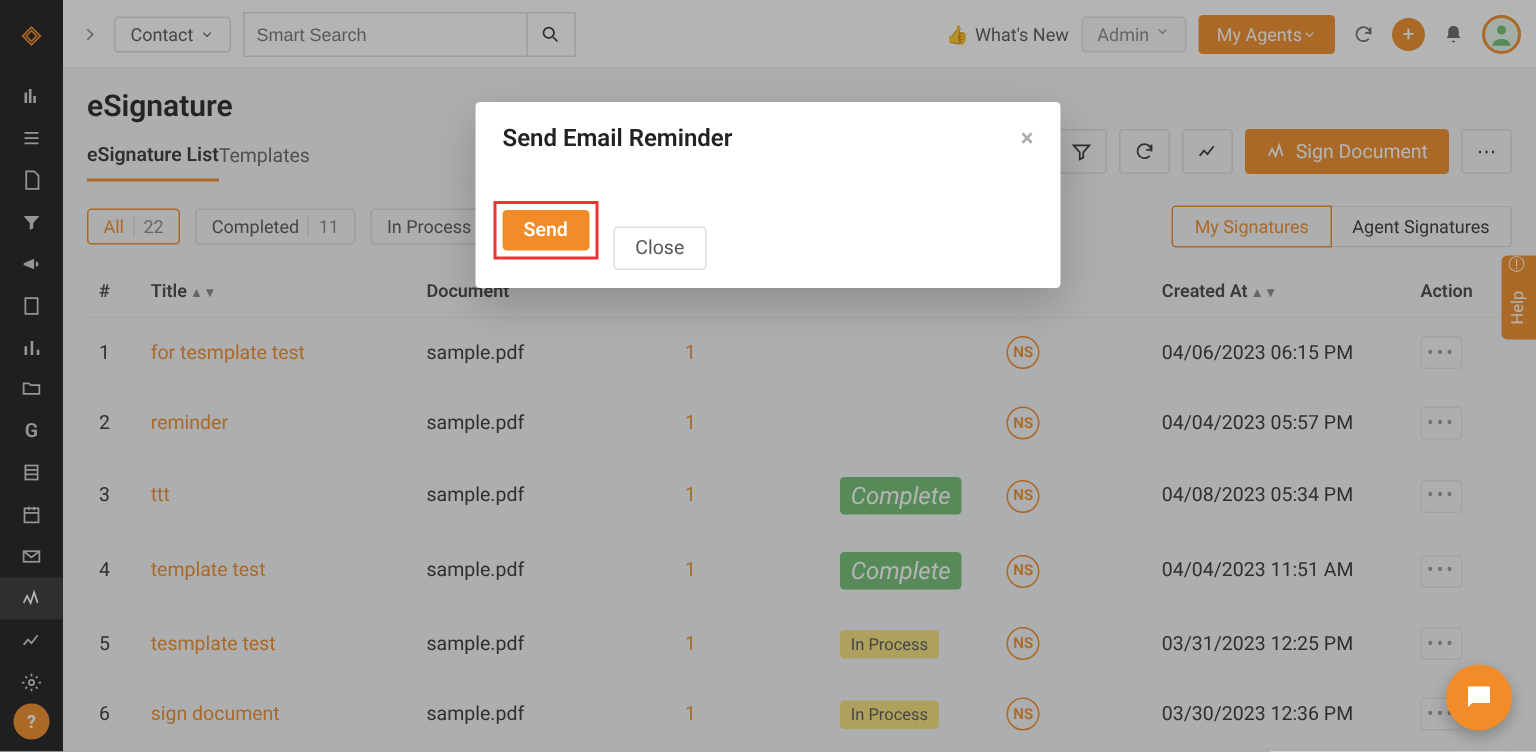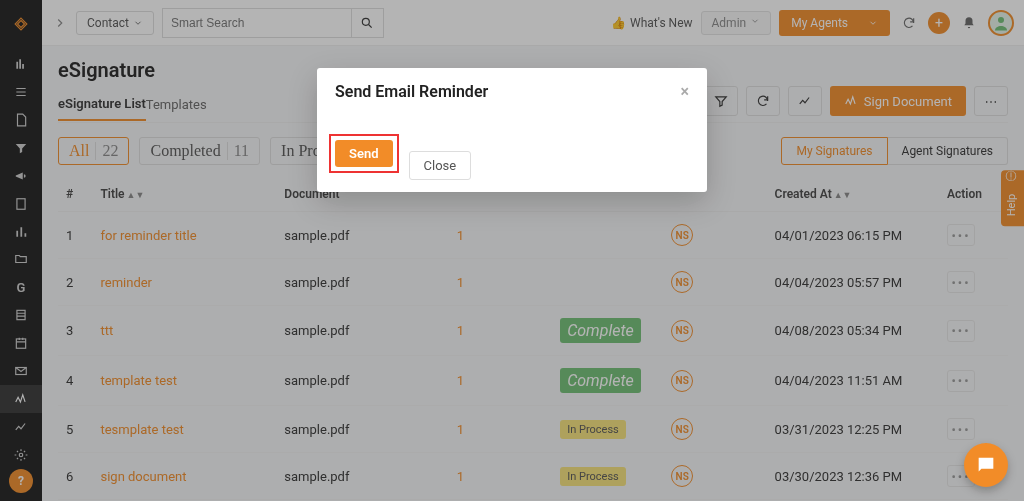--- a/index.html
+++ b/index.html
@@ -28,39 +28,39 @@
   .topbar { height: 46px; background:#fff; border-bottom:1px solid #eee; display:flex; align-items:center; padding: 0 10px; gap:8px; }
   .expand-btn { width:16px; height:16px; color:#888; display:flex; align-items:center; justify-content:center; cursor:pointer; }
   .contact-dd { padding:4px 10px; border:1px solid #ddd; border-radius:3px; color:#555; display:flex; align-items:center; gap:4px; font-size:12px; cursor:pointer; }
   .search-wrap { display:flex; align-items:center; }
   .search-input { width:190px; height:30px; border:1px solid #ddd; padding:0 8px; font-size:12px; color:#888; }
   .search-btn { width:32px; height:30px; border:1px solid #ddd; border-left:none; display:flex; align-items:center; justify-content:center; cursor:pointer; }
   .top-spacer { flex:1; }
   .whatsnew { display:flex; align-items:center; gap:4px; color:#555; font-size:12px; cursor:pointer; }
   .fire-icon { color:#f28c28; }
   .admin-dd { padding:4px 10px; border:1px solid #e2e2e2; background:#f7f7f7; border-radius:3px; color:#888; display:flex; gap:4px; font-size:12px; cursor:pointer; }
-  .agents-btn { padding:6px 12px; background:#f28c28; color:#fff; border-radius:3px; display:flex; align-items:center; gap:20px; font-size:12px; cursor:pointer; }
+  .agents-btn { padding:6px 12px; background:#f28c28; color:#fff; border-radius:3px; display:flex; align-items:center; gap:0; font-size:12px; cursor:pointer; }
   .iconbtn { width:22px; height:22px; display:flex; align-items:center; justify-content:center; color:#666; cursor:pointer; }
   .plus-circle { width:22px; height:22px; border-radius:50%; background:#f28c28; color:#fff; display:flex; align-items:center; justify-content:center; font-size:14px; cursor:pointer; }
   .avatar { width:26px; height:26px; border-radius:50%; background:#e6f4ea; border:2px solid #f28c28; display:flex; align-items:center; justify-content:center; }
 
   
   .page-wrap { padding: 12px 16px; flex:1; overflow:auto; }
   .page-title { font-size:20px; font-weight:600; color:#222; margin-bottom:4px; }
   .tabs-row { display:flex; align-items:center; border-bottom: 1px solid #eee; position:relative; }
   .ptab { padding:8px 0; color:#666; font-size:13px; cursor:pointer; }
   .ptab.active { color:#333; font-weight:600; border-bottom:2px solid #f28c28; }
   .tabs-row .right-tools { margin-left:auto; display:flex; align-items:center; gap:8px; padding-bottom:6px; }
   .tool-input { width:140px; height:30px; border:1px solid #ddd; padding:0 24px 0 8px; font-size:12px; color:#888; border-radius:3px; }
   .tool-btn { width:34px; height:30px; border:1px solid #ddd; display:flex; align-items:center; justify-content:center; border-radius:3px; cursor:pointer; }
   .sign-btn { height:30px; padding:0 14px; background:#f28c28; color:#fff; border-radius:3px; display:flex; align-items:center; gap:6px; font-size:13px; cursor:pointer; }
 
   
   .pills-row { display:flex; align-items:center; gap:10px; padding:14px 0 12px 0; }
-  .pill { border:1px solid #ddd; border-radius:3px; padding:4px 10px; font-size:16px; color:#555; display:flex; gap:6px; align-items:center; cursor:pointer;font-family:Liberation Serif, serif; }
+  .pill { border:1px solid #ddd; border-radius:3px; padding:4px 10px; font-size:12px; color:#555; display:flex; gap:6px; align-items:center; cursor:pointer; }
   .pill .badge { border-left:1px solid #ddd; padding-left:6px; color:#888; }
   .pill.active { border-color:#f28c28; color:#f28c28; }
   .pills-row .right-sig { margin-left:auto; display:flex; gap:0; }
   .sig-tab { padding:6px 14px; border:1px solid #ddd; font-size:12px; cursor:pointer; }
   .sig-tab:first-child { border-radius:3px 0 0 3px; }
   .sig-tab:last-child { border-radius:0 3px 3px 0; border-left:none; }
   .sig-tab.active { color:#f28c28; border-color:#f28c28; }
 
   
   table.grid { width:100%; border-collapse:collapse; }
@@ -328,26 +328,26 @@
             <th style="width:90px;"></th>
             <th style="width:90px;"></th>
             <th style="width:90px;"></th>
             <th style="width:150px;"><span>Created At</span><span class="sort-caret">▲▼</span></th>
             <th style="width:60px;">Action</th>
           </tr>
         </thead>
         <tbody id="tbody">
             <tr>
               <td>1</td>
-              <td><span class="title-link">for reminder title</span></td>
-              <td>sample.pdf</td>
-              <td><span class="sig-count">1</span></td>
-              <td></td>
-              <td><span class="agent-badge">NS</span></td>
-              <td>04/01/2023 06:15 PM</td>
+              <td><span class="title-link">for tesmplate test</span></td>
+              <td>sample.pdf</td>
+              <td><span class="sig-count">1</span></td>
+              <td></td>
+              <td><span class="agent-badge">NS</span></td>
+              <td>04/06/2023 06:15 PM</td>
               <td><span class="action-dots">•••</span></td>
             </tr>
             <tr>
               <td>2</td>
               <td><span class="title-link">reminder</span></td>
               <td>sample.pdf</td>
               <td><span class="sig-count">1</span></td>
               <td></td>
               <td><span class="agent-badge">NS</span></td>
               <td>04/04/2023 05:57 PM</td>

